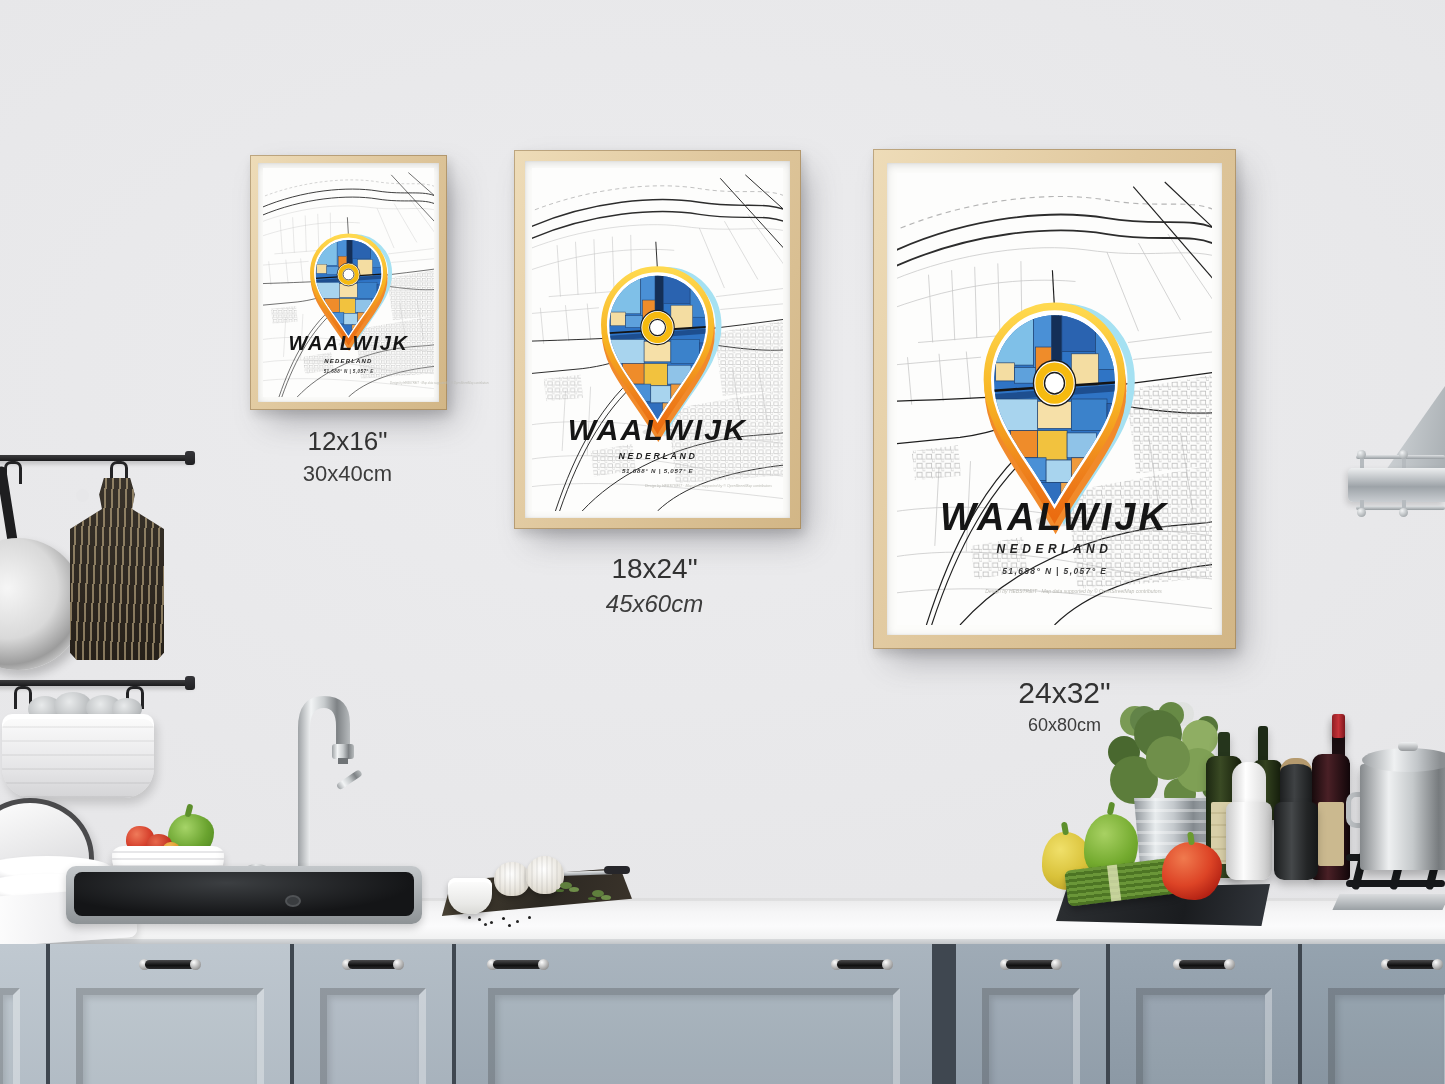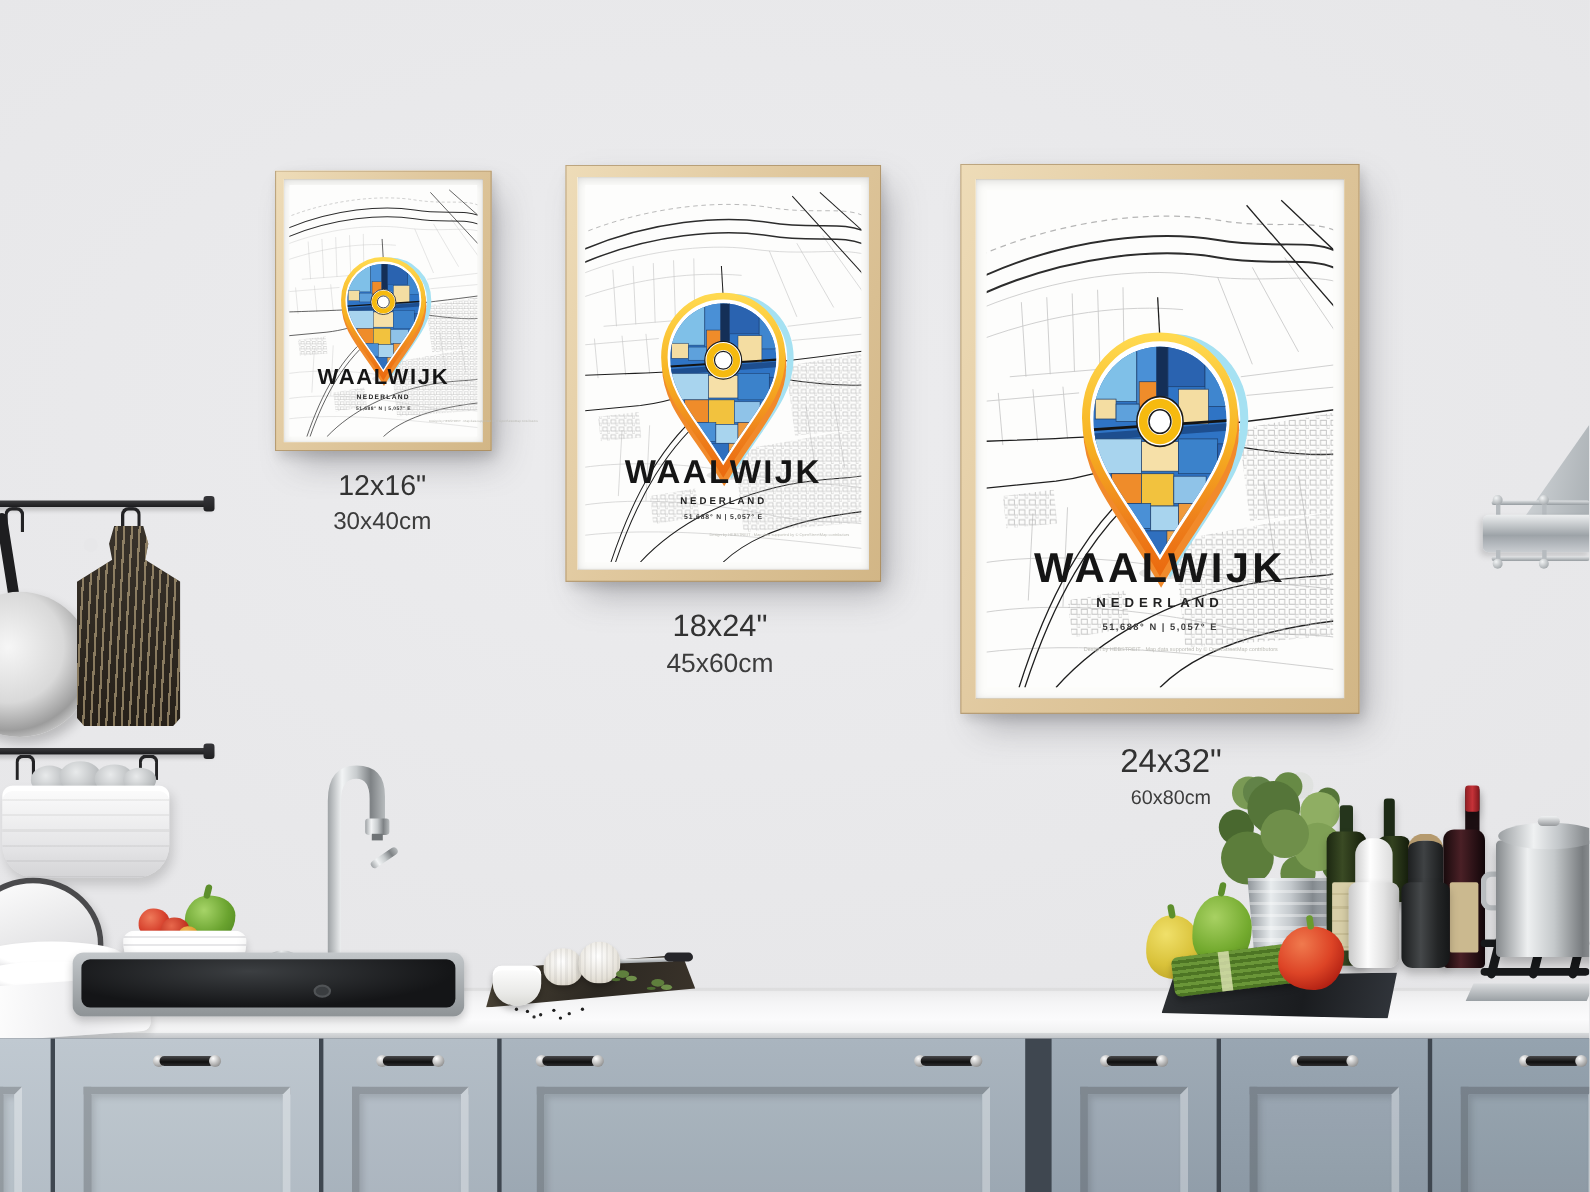--- a/index.html
+++ b/index.html
@@ -2,21 +2,21 @@
 <html><head>
 <meta charset="utf-8">
 <style>
   html,body{margin:0;padding:0;}
   body{width:1445px;height:1084px;overflow:hidden;font-family:"Liberation Sans",sans-serif;background:#e8e8ea;}
   #stage{position:relative;width:1445px;height:1084px;overflow:hidden;
     background:radial-gradient(120% 90% at 45% 35%, #ececee 0%, #e7e7e9 55%, #e0e0e3 100%);}
   .abs{position:absolute;}
 
   
-  .poster{position:absolute;}
+  .poster{position:absolute;font-style:italic;}
   .frame{position:absolute;inset:0;
     background:linear-gradient(115deg,#eedcb8 0%,#e0c89e 45%,#d2b686 100%);
     box-shadow:12px 16px 30px -6px rgba(70,70,80,.38),3px 5px 10px rgba(0,0,0,.14),inset 0 0 0 1px rgba(128,100,60,.45);}
   .paper{position:absolute;inset:var(--fb);background:#fcfcfa;
     box-shadow:inset 0 2px 9px rgba(0,0,0,.13),inset 0 0 2px rgba(0,0,0,.1);}
   .map{position:absolute;inset:var(--mat);width:calc(100% - 2*var(--mat));height:calc(100% - 2*var(--mat));}
   .ptext{position:absolute;inset:var(--mat);text-align:center;}
   .ptitle{position:absolute;top:71.5%;width:100%;font-weight:800;color:#151515;white-space:nowrap;}
   .psub,.pcoord,.pcred{position:absolute;width:100%;white-space:nowrap;}
   .psub span,.pcoord span,.pcred span{display:inline-block;transform-origin:center top;white-space:nowrap;}
@@ -33,21 +33,21 @@
   .p-md .pcred span{font-size:10px;transform:scale(.36);}
   .p-lg{--fb:14px;--mat:10px;} .p-lg .ptitle{font-size:38px;letter-spacing:3px;}
   .p-lg .psub span{font-size:12px;letter-spacing:4.5px;}
   .p-lg .pcoord span{font-size:10px;letter-spacing:1.6px;transform:scale(.85);}
   .p-lg .pcred span{font-size:10px;transform:scale(.5);}
 
   .size-label{position:absolute;text-align:center;color:#323232;}
   .size-label .in{font-weight:500;}
   .size-label .cm{font-weight:400;color:#3c3c3c;}
   .sl1 .in{font-size:26px;} .sl1 .cm{font-size:22px;margin-top:4px;}
-  .sl2 .in{font-size:28px;} .sl2 .cm{font-size:24px;margin-top:5px;}
+  .sl2 .in{font-size:28px;} .sl2 .cm{font-size:24px;margin-top:5px;font-style:italic;}
   .sl3 .in{font-size:30px;} .sl3 .cm{font-size:18px;margin-top:5px;}
 
   
   .rail{position:absolute;height:6px;background:linear-gradient(180deg,#3c3c3e,#1b1b1d);border-radius:3px;box-shadow:2px 3px 4px rgba(0,0,0,.18);}
   .rail .cap{position:absolute;right:-3px;top:-4px;width:10px;height:14px;background:linear-gradient(180deg,#36363a,#202022);border-radius:3px;}
   .hook{position:absolute;width:12px;height:20px;border:3px solid #232325;border-bottom:none;border-radius:7px 7px 0 0;}
   .board{position:absolute;left:70px;top:478px;width:94px;height:182px;
     background:repeating-linear-gradient(93deg,rgba(214,192,148,.55) 0 2px,rgba(0,0,0,0) 2px 7px),linear-gradient(180deg,#39332b,#262019);
     clip-path:polygon(36% 0,64% 0,69% 9%,66% 17%,100% 28%,100% 96%,93% 100%,7% 100%,0 96%,0 28%,34% 17%,31% 9%);
     box-shadow:4px 6px 10px rgba(0,0,0,.25);}

